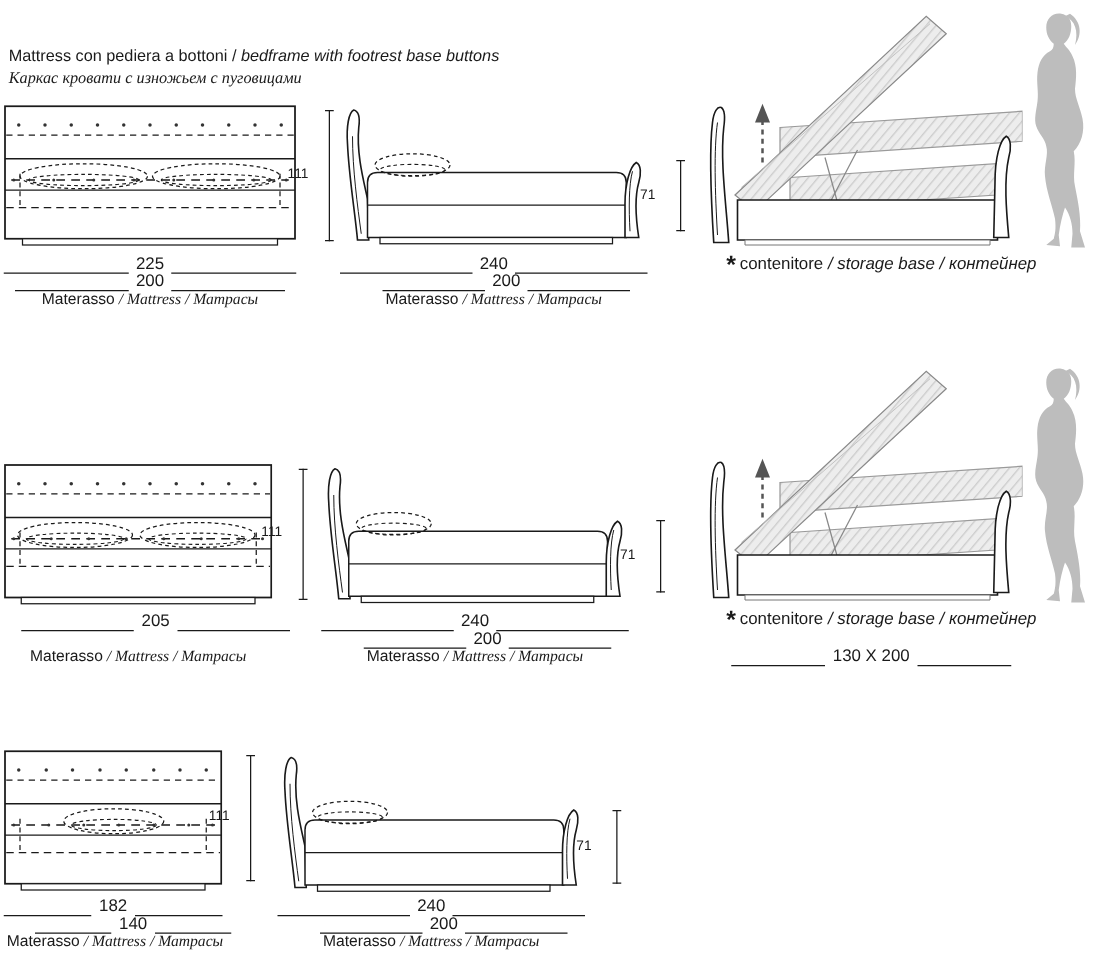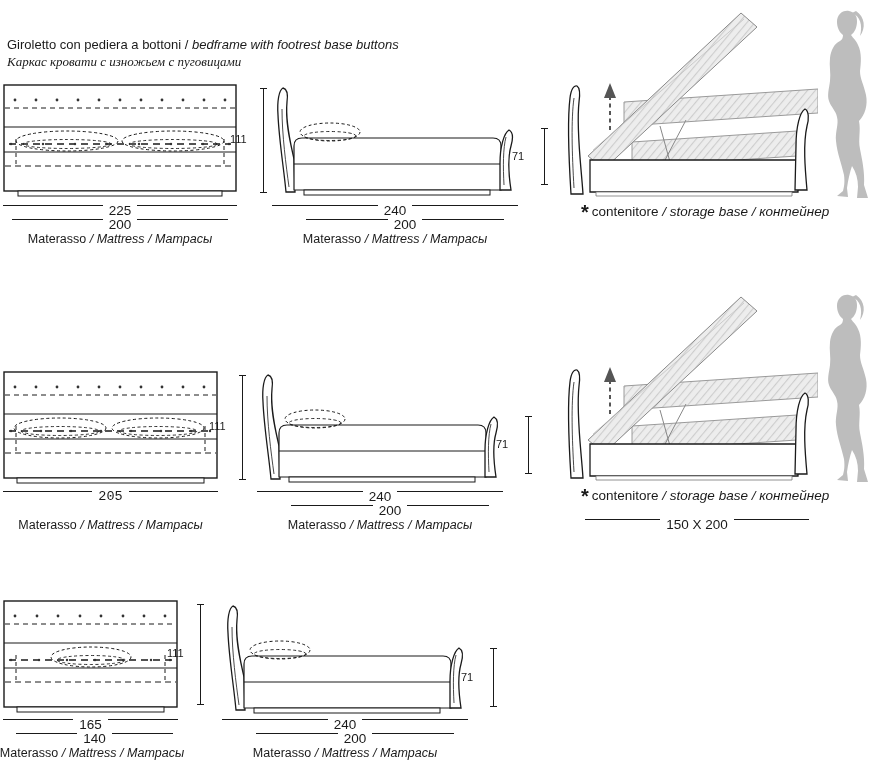--- a/index.html
+++ b/index.html
@@ -3,30 +3,30 @@
 <meta charset="utf-8">
 <style>
   * { margin:0; padding:0; box-sizing:border-box; }
   html,body { background:#fff; }
   body { font-family:"Liberation Sans", sans-serif; color:#1a1a1a; }
   #page { position:relative; width:881px; height:771px; background:#fff; overflow:hidden; }
   .abs { position:absolute; }
   .title-line1 { font-size:13px; line-height:17px; white-space:nowrap; }
   .title-line2 { font-size:13px; line-height:17px; font-style:italic; white-space:nowrap;font-family:Liberation Serif, serif; }
   .title-line1 i { font-style:italic; }
-  .hdim { display:flex; align-items:flex-start; height:14px; }
+  .hdim { display:flex; align-items:flex-end; height:14px; }
   .hline { flex:1; height:1px; background:#1a1a1a; }
   .hnum { padding:0 6px; font-size:13.5px; line-height:14px; transform:translateY(-1px); }
   .vline { width:1px; background:#1a1a1a; }
   .vline::before, .vline::after { content:""; position:absolute; left:-3px; width:7px; height:1px; background:#1a1a1a; }
   .vline::before { top:0; } .vline::after { bottom:0; }
   .vnum { font-size:11px; text-align:left; }
   .lbl { font-size:12.5px; text-align:center; white-space:nowrap; height:15px; }
   .lbl b { font-weight:normal; }
-  .lbl i { font-style:italic; }
+  .lbl i { font-style:italic;font-family:Liberation Serif, serif; }
   .storage-lbl { font-size:13.5px; white-space:nowrap; }
   .storage-lbl .ast { font-size:20px; font-weight:bold; vertical-align:-3px; margin-right:3px; }
   .storage-lbl i { font-style:italic; }
   svg { display:block; }
 </style>
 </head>
 <body>
 
 <svg width="0" height="0" style="position:absolute" aria-hidden="true">
   <defs>
@@ -84,21 +84,21 @@
     <g id="def-woman" fill="#bdbdbd">
       <path d="M33,3 C26,2 21,7 21,14 C21,19 23,24 27,27 C27,30 26,32 24,33 C18,36 15,42 14,50 C13,58 15,65 14,73 C13,81 11,87 13,93 C15,99 20,103 21,109 C23,116 19,124 20,133 C21,145 26,157 28,167 C29,175 28,179 27,183 L21,188 L32,189 L31,180 C32,172 34,164 36,158 C40,164 42,171 42,179 L41,190 L52,190 L48,177 C49,165 46,151 44,141 C42,131 45,123 43,113 C49,107 52,97 50,87 C48,77 44,71 44,63 C45,55 46,45 42,37 C40,32 37,30 35,27 C39,24 41,19 41,13 C41,7 38,4 33,3 Z"></path>
       <path d="M36,5 C44,8 47,17 44,28 C50,20 49,9 40,3 Z"></path>
     </g>
   </defs>
 </svg>
 
 <div id="page">
 
   <div class="abs" style="left:7px; top:36px;">
-    <div class="title-line1"><span>Giroletto con pediera a bottoni</span><span> / </span><i>bedframe with footrest base buttons</i></div>
+    <div class="title-line1"><span>Mattress con pediera a bottoni</span><span> / </span><i>bedframe with footrest base buttons</i></div>
     <div class="title-line2">Каркас кровати с изножьем с пуговицами</div>
   </div>
 
   <svg class="abs" style="left:3px; top:84px;" width="234" height="114" viewBox="0 0 234 114">
     <rect x="1" y="1" width="232" height="106" fill="#fff" stroke="#1a1a1a" stroke-width="1.4"></rect>
     <g fill="#333">
       <circle cx="12" cy="16" r="1.4"></circle>
         <circle cx="33" cy="16" r="1.4"></circle>
         <circle cx="54" cy="16" r="1.4"></circle>
         <circle cx="75" cy="16" r="1.4"></circle>
@@ -222,21 +222,21 @@
   <div class="abs vline" style="left:242px; top:375px; height:105px;"></div>
   <div class="abs vnum" style="left:209px; top:420px; width:28px;">111</div>
 
   <svg class="abs" style="left:233px; top:372px;" width="300" height="118" viewBox="0 0 300 118">
       <use href="#def-sideview"></use>
     </svg>
 
   <div class="abs vline" style="left:528px; top:416px; height:58px;"></div>
   <div class="abs vnum" style="left:496px; top:438px; width:28px;">71</div>
 
-  <div class="abs hdim" style="left:3px; top:491px; width:215px;font-family:Liberation Mono, monospace;">
+  <div class="abs hdim" style="left:17px; top:491px; width:215px;">
       <span class="hline"></span>
       <span class="hnum">205</span>
       <span class="hline"></span>
     </div>
   <div class="abs lbl" style="left:3px; top:518px; width:215px;"><b>Materasso</b><i> / Mattress / Матрасы</i></div>
 
   <div class="abs hdim" style="left:257px; top:491px; width:246px;">
       <span class="hline"></span>
       <span class="hnum">240</span>
       <span class="hline"></span>
@@ -251,21 +251,21 @@
   <svg class="abs" style="left:566px; top:288px;" width="252" height="194" viewBox="0 0 252 194">
       <use href="#def-iso"></use>
     </svg>
   <svg class="abs" style="left:816px; top:292px;" width="62" height="192" viewBox="0 0 62 192">
       <use href="#def-woman"></use>
     </svg>
 
   <div class="abs storage-lbl" style="left:581px; top:485px;"><span class="ast">*</span><span>contenitore</span><i> / storage base / контейнер</i></div>
   <div class="abs hdim" style="left:585px; top:519px; width:224px;">
       <span class="hline"></span>
-      <span class="hnum">150 X 200</span>
+      <span class="hnum">130 X 200</span>
       <span class="hline"></span>
     </div>
 
   <svg class="abs" style="left:3px; top:600px;" width="175" height="114" viewBox="0 0 175 114">
     <rect x="1" y="1" width="173" height="106" fill="#fff" stroke="#1a1a1a" stroke-width="1.4"></rect>
     <g fill="#333">
       <circle cx="12" cy="16" r="1.4"></circle>
         <circle cx="34" cy="16" r="1.4"></circle>
         <circle cx="55" cy="16" r="1.4"></circle>
         <circle cx="77" cy="16" r="1.4"></circle>
@@ -302,24 +302,24 @@
 
   <svg class="abs" style="left:198px; top:603px;" width="300" height="118" viewBox="0 0 300 118">
       <use href="#def-sideview"></use>
     </svg>
 
   <div class="abs vline" style="left:493px; top:648px; height:59px;"></div>
   <div class="abs vnum" style="left:461px; top:671px; width:28px;">71</div>
 
   <div class="abs hdim" style="left:3px; top:719px; width:175px;">
       <span class="hline"></span>
-      <span class="hnum">165</span>
-      <span class="hline"></span>
-    </div>
-  <div class="abs hdim" style="left:16px; top:733px; width:157px;">
+      <span class="hnum">182</span>
+      <span class="hline"></span>
+    </div>
+  <div class="abs hdim" style="left:28px; top:733px; width:157px;">
       <span class="hline"></span>
       <span class="hnum">140</span>
       <span class="hline"></span>
     </div>
   <div class="abs lbl" style="left:-3px; top:746px; width:190px;"><b>Materasso</b><i> / Mattress / Матрасы</i></div>
 
   <div class="abs hdim" style="left:222px; top:719px; width:246px;">
       <span class="hline"></span>
       <span class="hnum">240</span>
       <span class="hline"></span>

